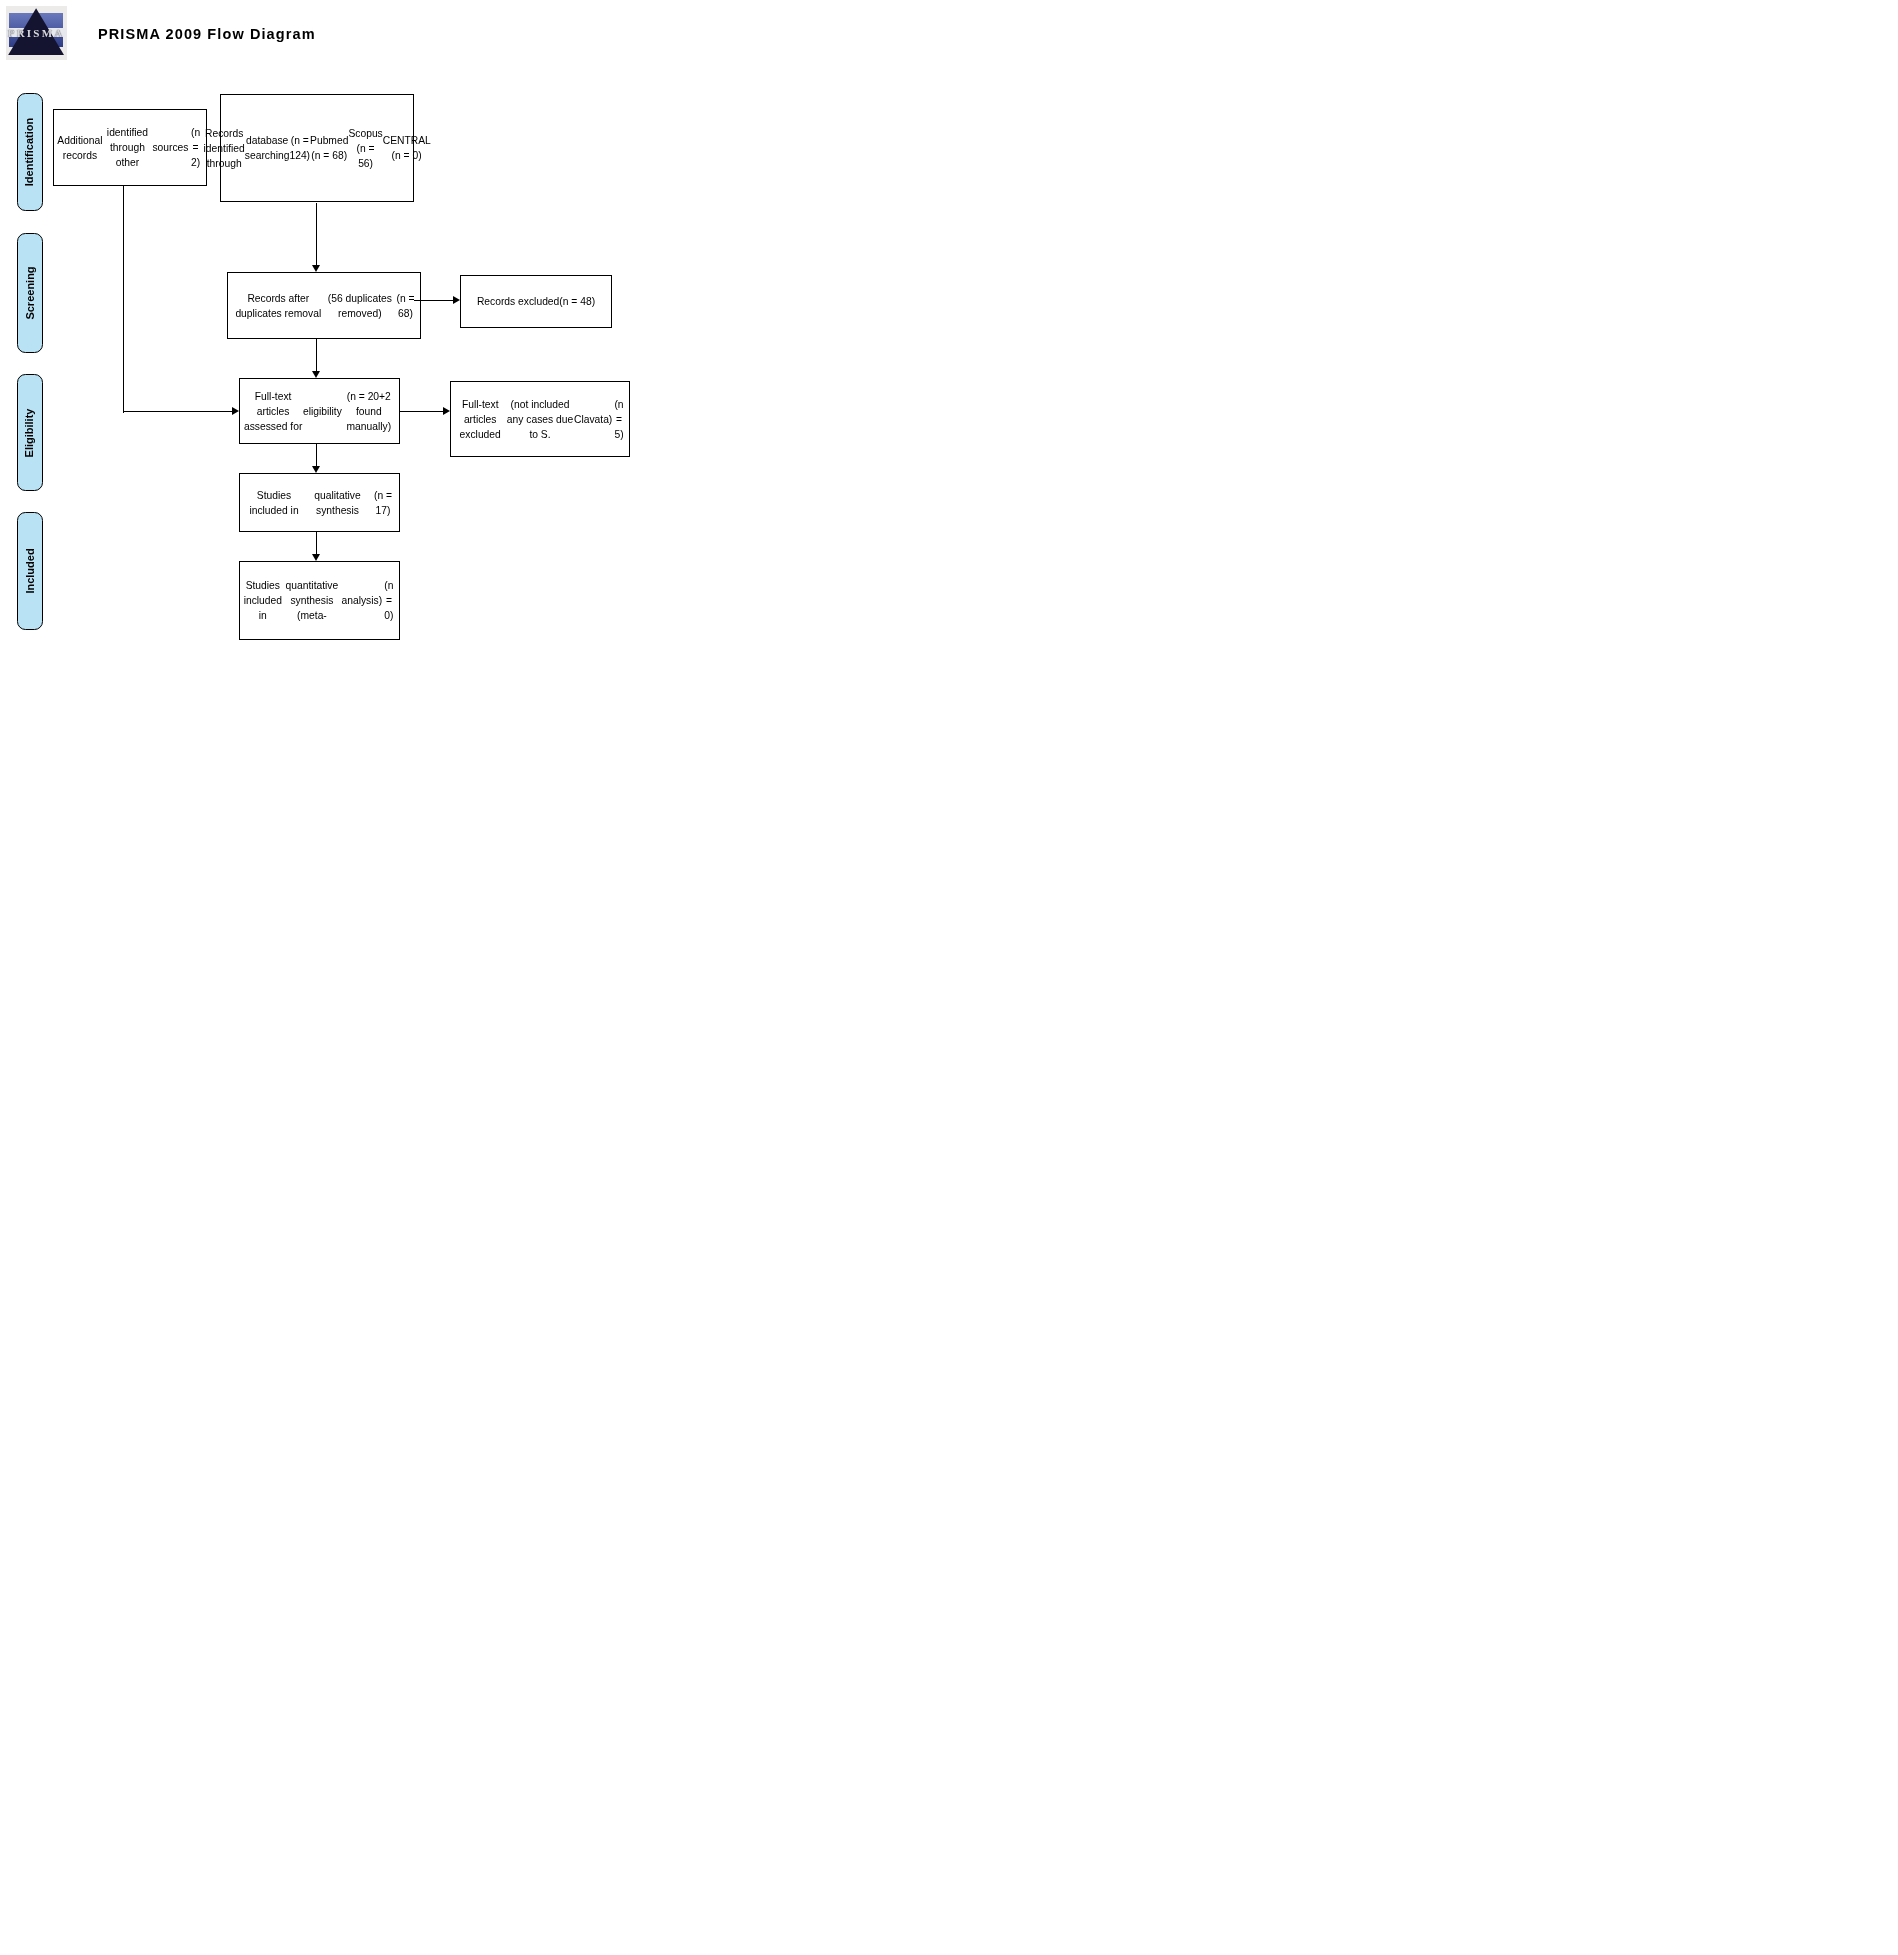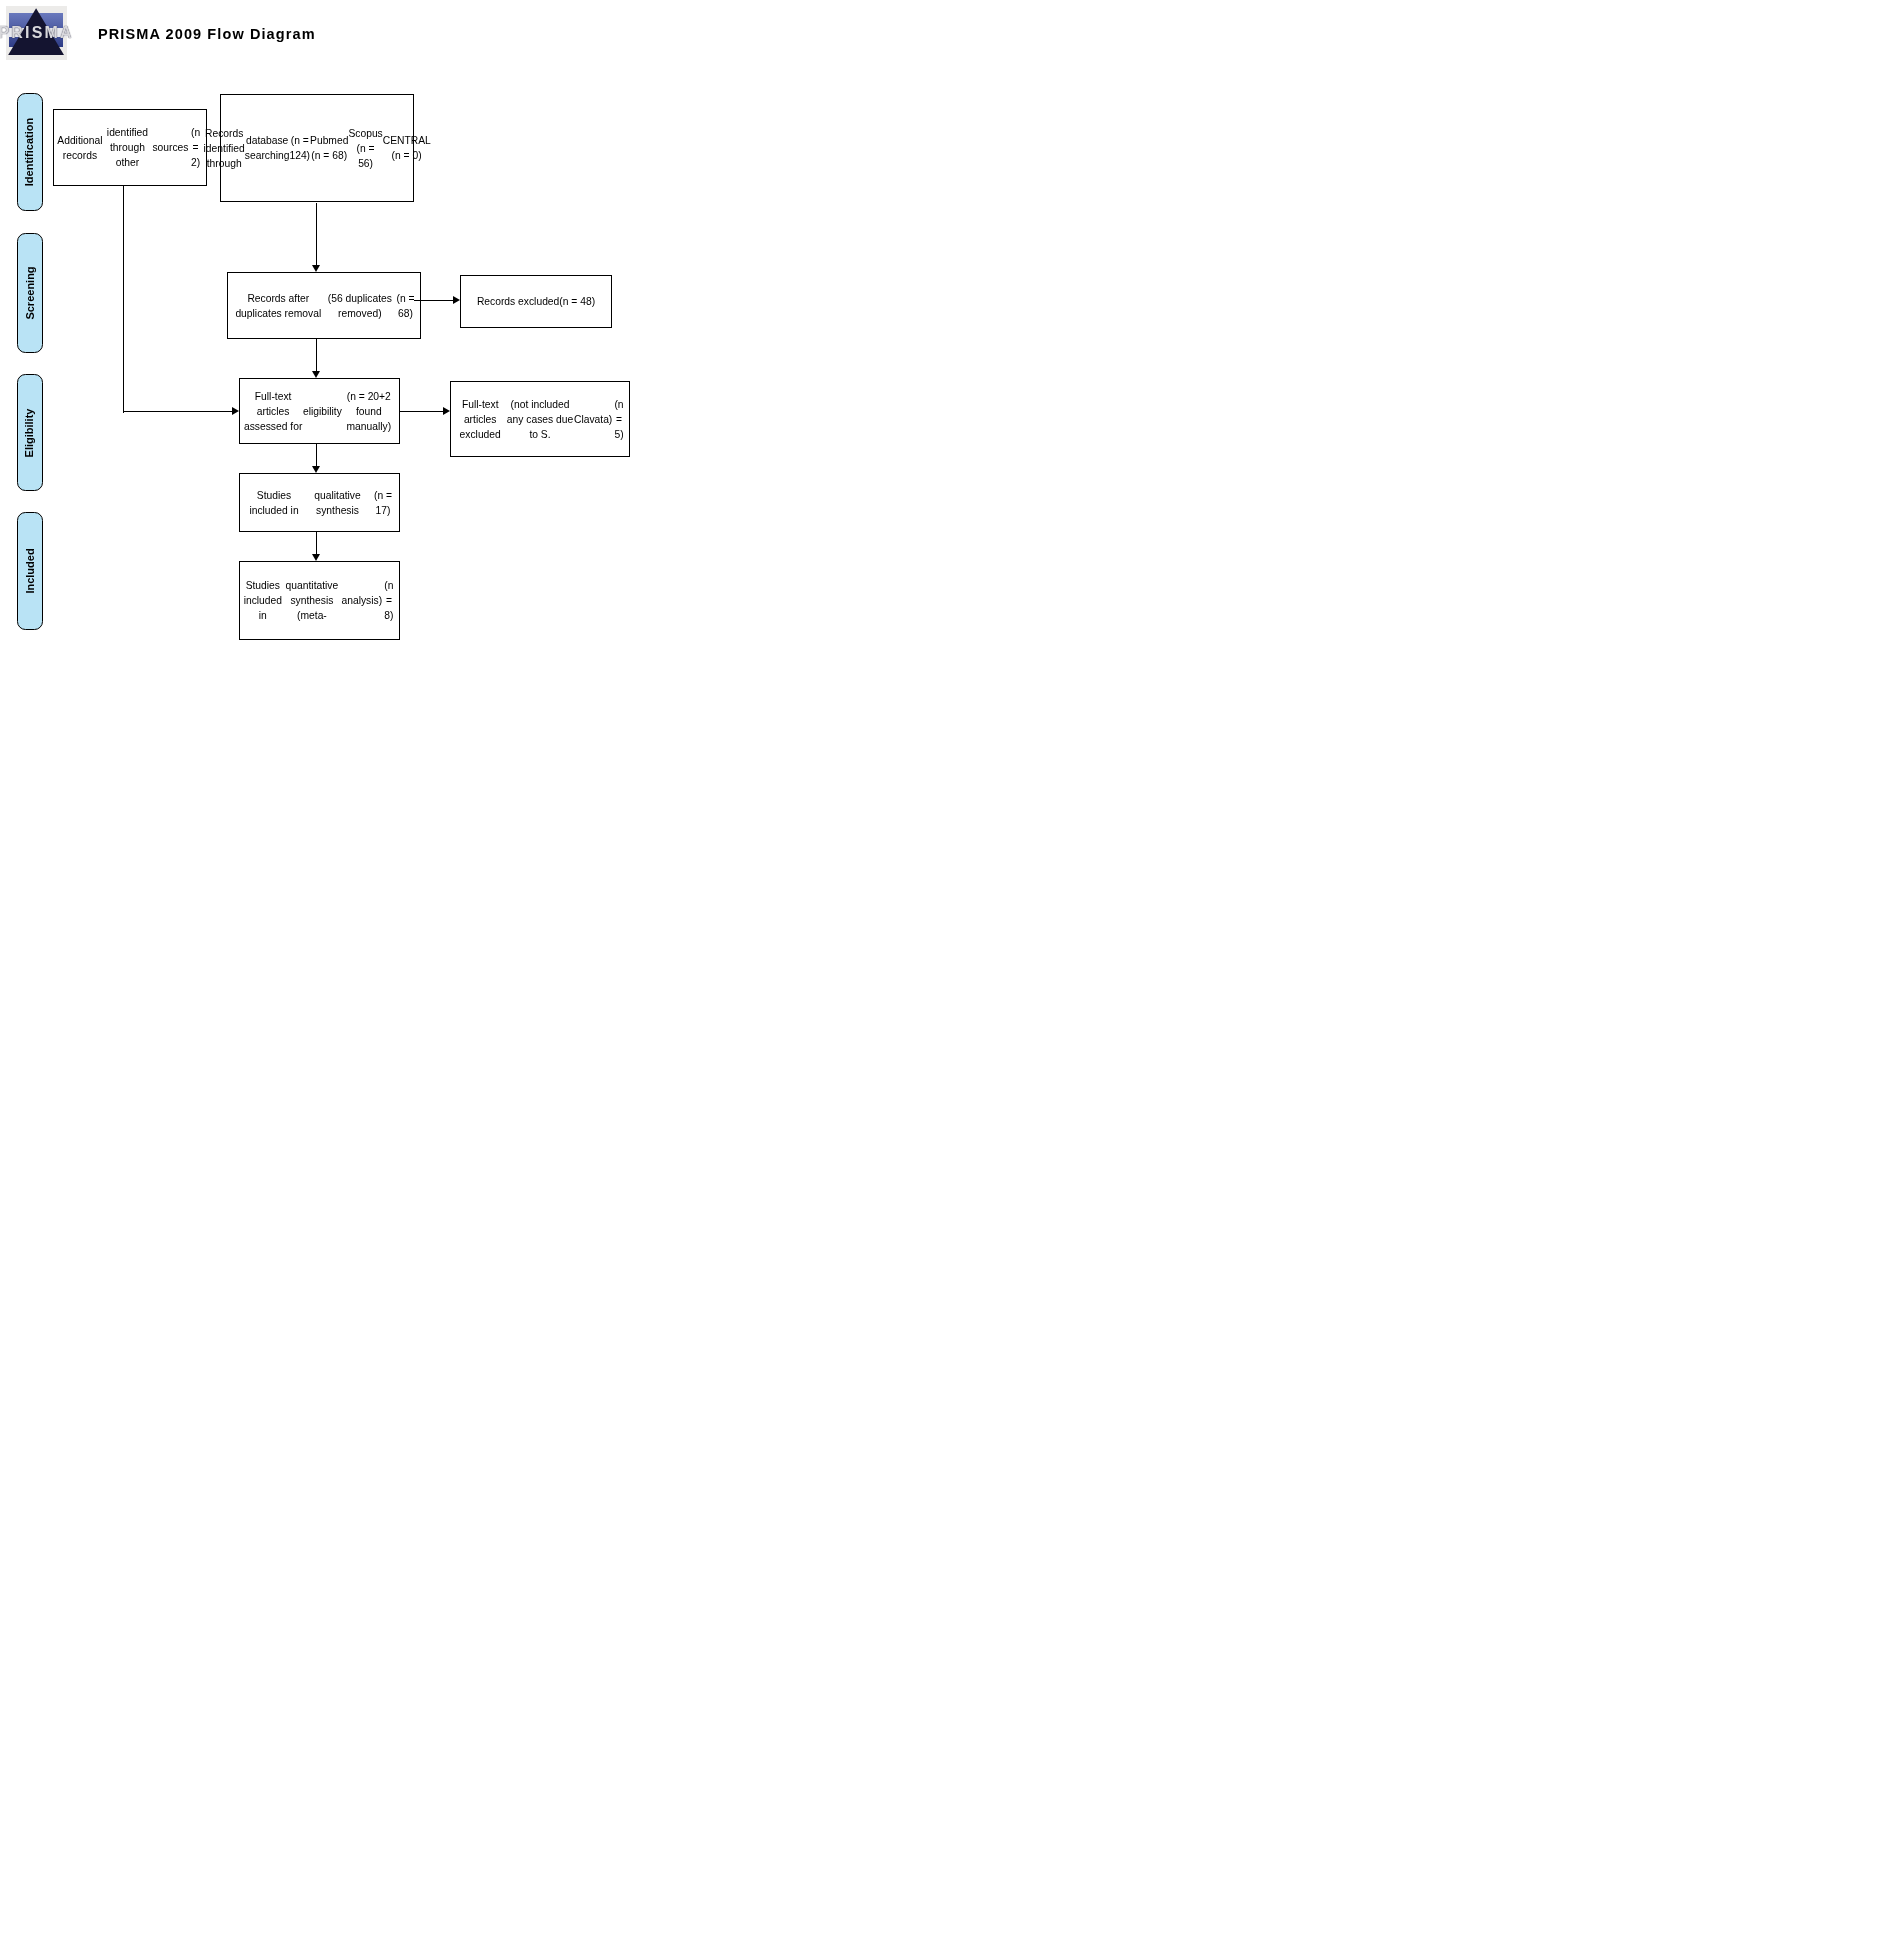--- a/index.html
+++ b/index.html
@@ -17,21 +17,21 @@
   .stage{position:relative;width:633px;height:652px;background:#fff;overflow:hidden;}
 
   
   .logo{position:absolute;left:5.6px;top:5.6px;width:61px;height:54px;background:var(--logo-bg);}
   .logo-band{position:absolute;left:6%;top:13%;width:88%;height:64%;
     background:linear-gradient(var(--logo-blue-top),var(--logo-blue-bottom));}
   .logo-lightband{position:absolute;left:0;top:41%;width:100%;height:18%;background:var(--logo-band);}
   .logo-tri{position:absolute;left:4%;top:5%;width:92%;height:87%;background:var(--logo-triangle);
     clip-path:polygon(50% 0,100% 100%,0 100%);}
   .logo-text{position:absolute;left:0;top:39%;width:100%;height:22%;display:flex;align-items:center;
-    justify-content:center;font-family:Liberation Sans, sans-serif;font-weight:bold;font-size:16px;
+    justify-content:center;font-family:Liberation Serif, serif;font-weight:bold;font-size:11px;
     letter-spacing:2.2px;color:var(--logo-text);text-shadow:0 0 1.1px #1b1b33;z-index:5;}
 
   
   .title{position:absolute;left:98px;top:26px;font-size:14.5px;font-weight:bold;letter-spacing:1.1px;white-space:nowrap;}
 
   
   .sideTab{position:absolute;left:16.7px;width:26px;background:var(--sidebar-fill);
     border:1.7px solid var(--line-color);border-radius:8.4px;display:flex;align-items:center;justify-content:center;
     box-sizing:border-box;}
   .sideTab span{transform:rotate(-90deg);white-space:nowrap;font-weight:bold;font-size:11px;}
@@ -119,21 +119,21 @@
   <div class="fbox" style="left:239px;top:473px;width:161px;height:59px;">
     <div>Studies included in</div>
     <div>qualitative synthesis</div>
     <div>(n = 17)</div>
   </div>
 
   <div class="fbox" style="left:239px;top:561px;width:161px;height:79px;">
     <div>Studies included in</div>
     <div>quantitative synthesis (meta-</div>
     <div>analysis)</div>
-    <div>(n = 8)</div>
+    <div>(n = 0)</div>
   </div>
 
   <div class="vline" style="left:316px;top:203px;height:63px;"></div>
   <div class="ah-down" style="left:312px;top:265px;"></div>
 
   <div class="vline" style="left:316px;top:339px;height:33px;"></div>
   <div class="ah-down" style="left:312px;top:371px;"></div>
 
   <div class="hline" style="left:414px;top:300px;width:40px;"></div>
   <div class="ah-right" style="left:453px;top:296px;"></div>

